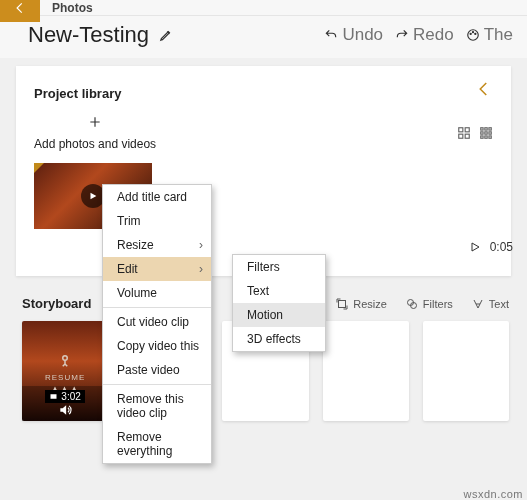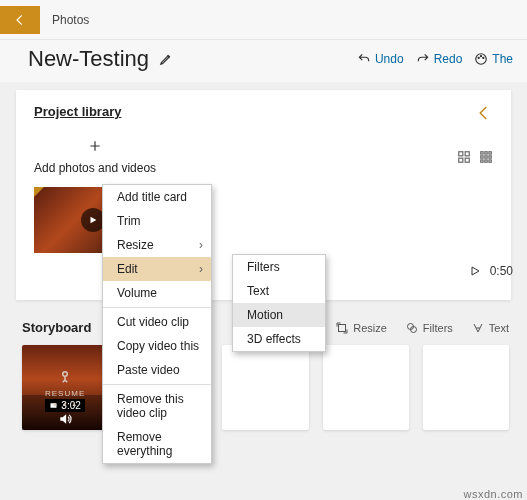--- a/index.html
+++ b/index.html
@@ -1,44 +1,44 @@
 <!DOCTYPE html>
 <html><head>
 <meta charset="utf-8">
 <style>
 * { box-sizing: border-box; margin: 0; padding: 0; font-family: "Segoe UI", sans-serif; }
 body { width: 527px; height: 500px; background: #f0f0f0; overflow: hidden; font-size: 13px; color: #222; position: relative; }
-.topbar { display: flex; align-items: center; background: #f7f7f7; height: 40px; border-bottom: 1px solid #e5e5e5; }
+.topbar { display: flex; align-items: center; background: #f7f7f7; height: 16px; border-bottom: 1px solid #e5e5e5; font-weight: bold; }
 .back { width: 40px; height: 28px; background: #cc8d1d; display: flex; align-items: center; justify-content: center; color: #fff; }
 .back svg { width: 14px; height: 14px; }
 .app-title { padding-left: 12px; font-size: 12px; color: #444; }
 .titlebar { display: flex; align-items: center; padding: 6px 14px 10px 28px; background: #f7f7f7; }
 .proj-name { font-size: 22px; font-weight: 400; }
 .pencil { margin-left: 10px; }
 .tb-r { margin-left: auto; display: flex; align-items: center; gap: 12px; }
-.tb-btn { display: flex; align-items: center; gap: 4px; font-size: 12px; color: #0369a1; cursor: pointer; text-align: right; }
+.tb-btn { display: flex; align-items: center; gap: 4px; font-size: 17px; color: #737373; cursor: pointer; text-align: right; }
 .ico { width: 14px; height: 14px; display: inline-flex; align-items: center; justify-content: center; }
 .panel { margin: 8px 16px; background: #fff; box-shadow: 0 1px 3px rgba(0,0,0,0.1); padding: 14px 18px 28px 18px; position: relative; min-height: 210px; }
-.panel-h { display: flex; align-items: flex-start; text-decoration: underline; }
+.panel-h { display: flex; align-items: flex-end; }
 .panel-title { font-size: 13px; font-weight: 600; }
 .chev { margin-left: auto; color: #c28a1a; }
 .addrow { display: flex; align-items: center; margin-top: 14px; }
 .add-btn { display: flex; align-items: center; gap: 8px; font-size: 12px; cursor: pointer; flex-direction: column; }
 .view-icons { margin-left: auto; display: flex; gap: 8px; color: #666; }
 .thumb-row { margin-top: 12px; display: flex; }
 .thumb { width: 118px; height: 66px; background: linear-gradient(135deg,#5c1f0f,#b2481d 40%,#2a0e06); position: relative; display: flex; align-items: center; justify-content: center; }
 .thumb::before { content: ""; position: absolute; left: 0; top: 0; border-top: 10px solid #c28a1a; border-right: 10px solid transparent; }
 .play-circ { width: 24px; height: 24px; border-radius: 50%; background: rgba(0,0,0,0.6); display: flex; align-items: center; justify-content: center; color: #fff; }
 .preview-ctrl { position: absolute; right: -2px; bottom: 22px; display: flex; align-items: center; gap: 8px; font-size: 12px; color: #333; }
 .story-h { padding: 12px 18px 4px 22px; display: flex; align-items: center; background: transparent; }
 .story-title { font-weight: 600; font-size: 13px; }
 .story-tools { margin-left: auto; display: flex; gap: 18px; }
 .st-btn { display: flex; align-items: center; gap: 4px; font-size: 11px; color: #555; cursor: pointer; }
 .story-strip { display: flex; gap: 14px; padding: 6px 18px 14px 22px; }
-.clip { width: 92px; height: 85px; background: #fff; box-shadow: 0 1px 3px rgba(0,0,0,0.12); border-radius: 2px; }
+.clip { width: 92px; height: 100px; background: #fff; box-shadow: 0 1px 3px rgba(0,0,0,0.12); border-radius: 2px; }
 .clip.main { background: linear-gradient(180deg,#6a2410,#b2481d 40%,#1f0905); position: relative; display: flex; flex-direction: column; justify-content: flex-end; color: #fff; }
 .clip.main .overlay { position: absolute; inset: 0; display: flex; flex-direction: column; align-items: center; justify-content: center; gap: 3px; font-size: 8px; letter-spacing: 1px; color: #d8c9bd; }
 .clip.main .btm { display: flex; align-items: center; justify-content: space-between; padding: 4px 6px; font-size: 11px; background: rgba(0,0,0,0.3); flex-direction: column; }
 .dur { background: #000; padding: 1px 4px; font-size: 10px; display: flex; align-items: center; gap: 3px; }
 .ctx { position: absolute; background: #fff; border: 1px solid #ccc; box-shadow: 2px 3px 6px rgba(0,0,0,0.25); font-size: 12px; }
 .ctx1 { left: 102px; top: 184px; width: 110px; }
 .ctx2 { left: 232px; top: 254px; width: 94px; }
 .mi { padding: 5px 10px 5px 14px; display: flex; align-items: center; cursor: default; position: relative; }
 .mi.hov { background: #ecd6b0; }
 .mi.sub::after { content: "›"; position: absolute; right: 8px; color: #666; }
@@ -145,21 +145,21 @@
           </svg>
       </div>
     </div>
   </div>
   <div class="preview-ctrl">
     <span class="ico">
         <svg viewBox="0 0 24 24" width="12" height="12" fill="none" stroke="#333" stroke-width="2">
           <path d="M6 4l14 8-14 8z"></path>
         </svg>
       </span>
-    <span>0:50</span>
+    <span>0:05</span>
   </div>
 </div>
 
 <div class="story-h">
   <div class="story-title">Storyboard</div>
   <div class="story-tools">
     <div class="st-btn">
         <span class="ico">
           <svg viewBox="0 0 24 24" width="12" height="12" fill="none" stroke="#555" stroke-width="2">
             <rect x="6" y="4" width="12" height="16"></rect>

